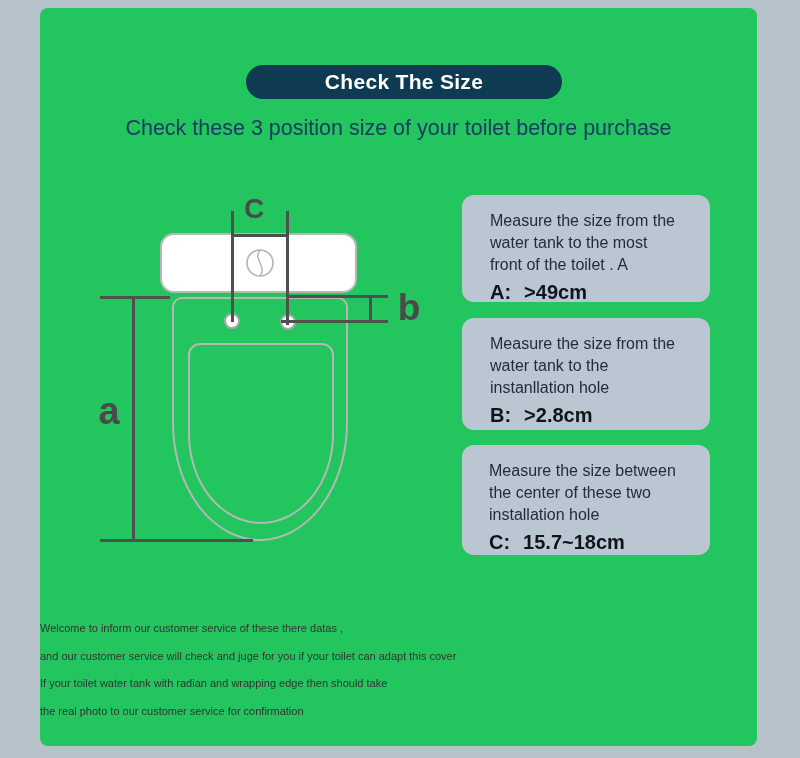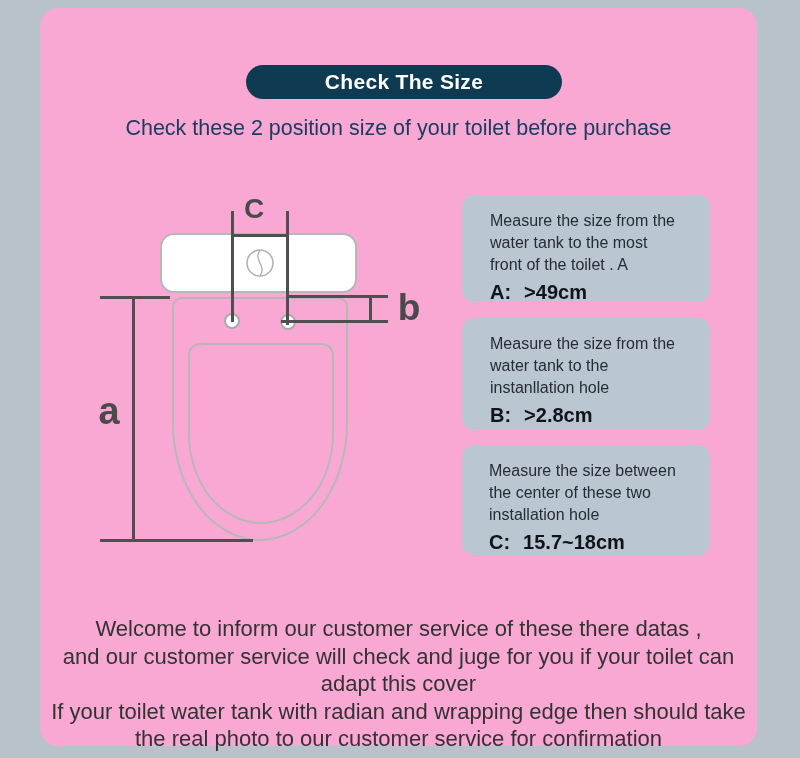--- a/index.html
+++ b/index.html
@@ -3,21 +3,21 @@
 <meta charset="utf-8">
 <style>
   html,body{margin:0;padding:0;}
   body{
     width:800px;height:758px;position:relative;overflow:hidden;
     background:#b7c2cb;
     font-family:"Liberation Sans","DejaVu Sans",sans-serif;
   }
   .card{
     position:absolute;left:40px;top:8px;width:717px;height:738px;
-    background:#f9a8d4;border-radius:18px;
+    background:#22c55e;border-radius:8px;
   }
   
   .pill{
     position:absolute;left:206px;top:57px;width:316px;height:34px;
     background:#0e3a52;border-radius:17px;
     color:#ffffff;font-size:21px;font-weight:bold;letter-spacing:.3px;
     text-align:center;line-height:34px;
   }
   .subtitle{
     position:absolute;left:0;top:108px;width:100%;
@@ -53,31 +53,31 @@
   .mbox .desc{
     font-size:16px;line-height:22px;color:#262c35;white-space:pre-line;
   }
   .mbox .valrow{
     margin-top:5px;display:flex;align-items:baseline;gap:13px;
     font-size:20px;font-weight:bold;color:#10141a;
   }
   
   .footer{
     position:absolute;left:0;top:607px;width:100%;
-    text-align:center;font-size:22px;line-height:27.5px;color:#333333;
+    font-size:11px;line-height:27.5px;color:#333333;
     white-space:pre-line;
   }
 </style>
 </head>
 <body>
 
 <div class="card">
 
   <div class="pill">Check The Size</div>
-  <div class="subtitle">Check these 2 position size of your toilet before purchase</div>
+  <div class="subtitle">Check these 3 position size of your toilet before purchase</div>
 
   <div>
 
     <div class="tank"></div>
     <svg class="flush" viewBox="0 0 30 30">
       <circle cx="15" cy="15" r="13" fill="none" stroke="#b2b2b2" stroke-width="1.6"></circle>
       <path d="M15 2.5 C 7.5 10.5, 22.5 19.5, 15 27.5" fill="none" stroke="#b2b2b2" stroke-width="1.4"></path>
     </svg>
 
     <div class="seat-outer"></div>

